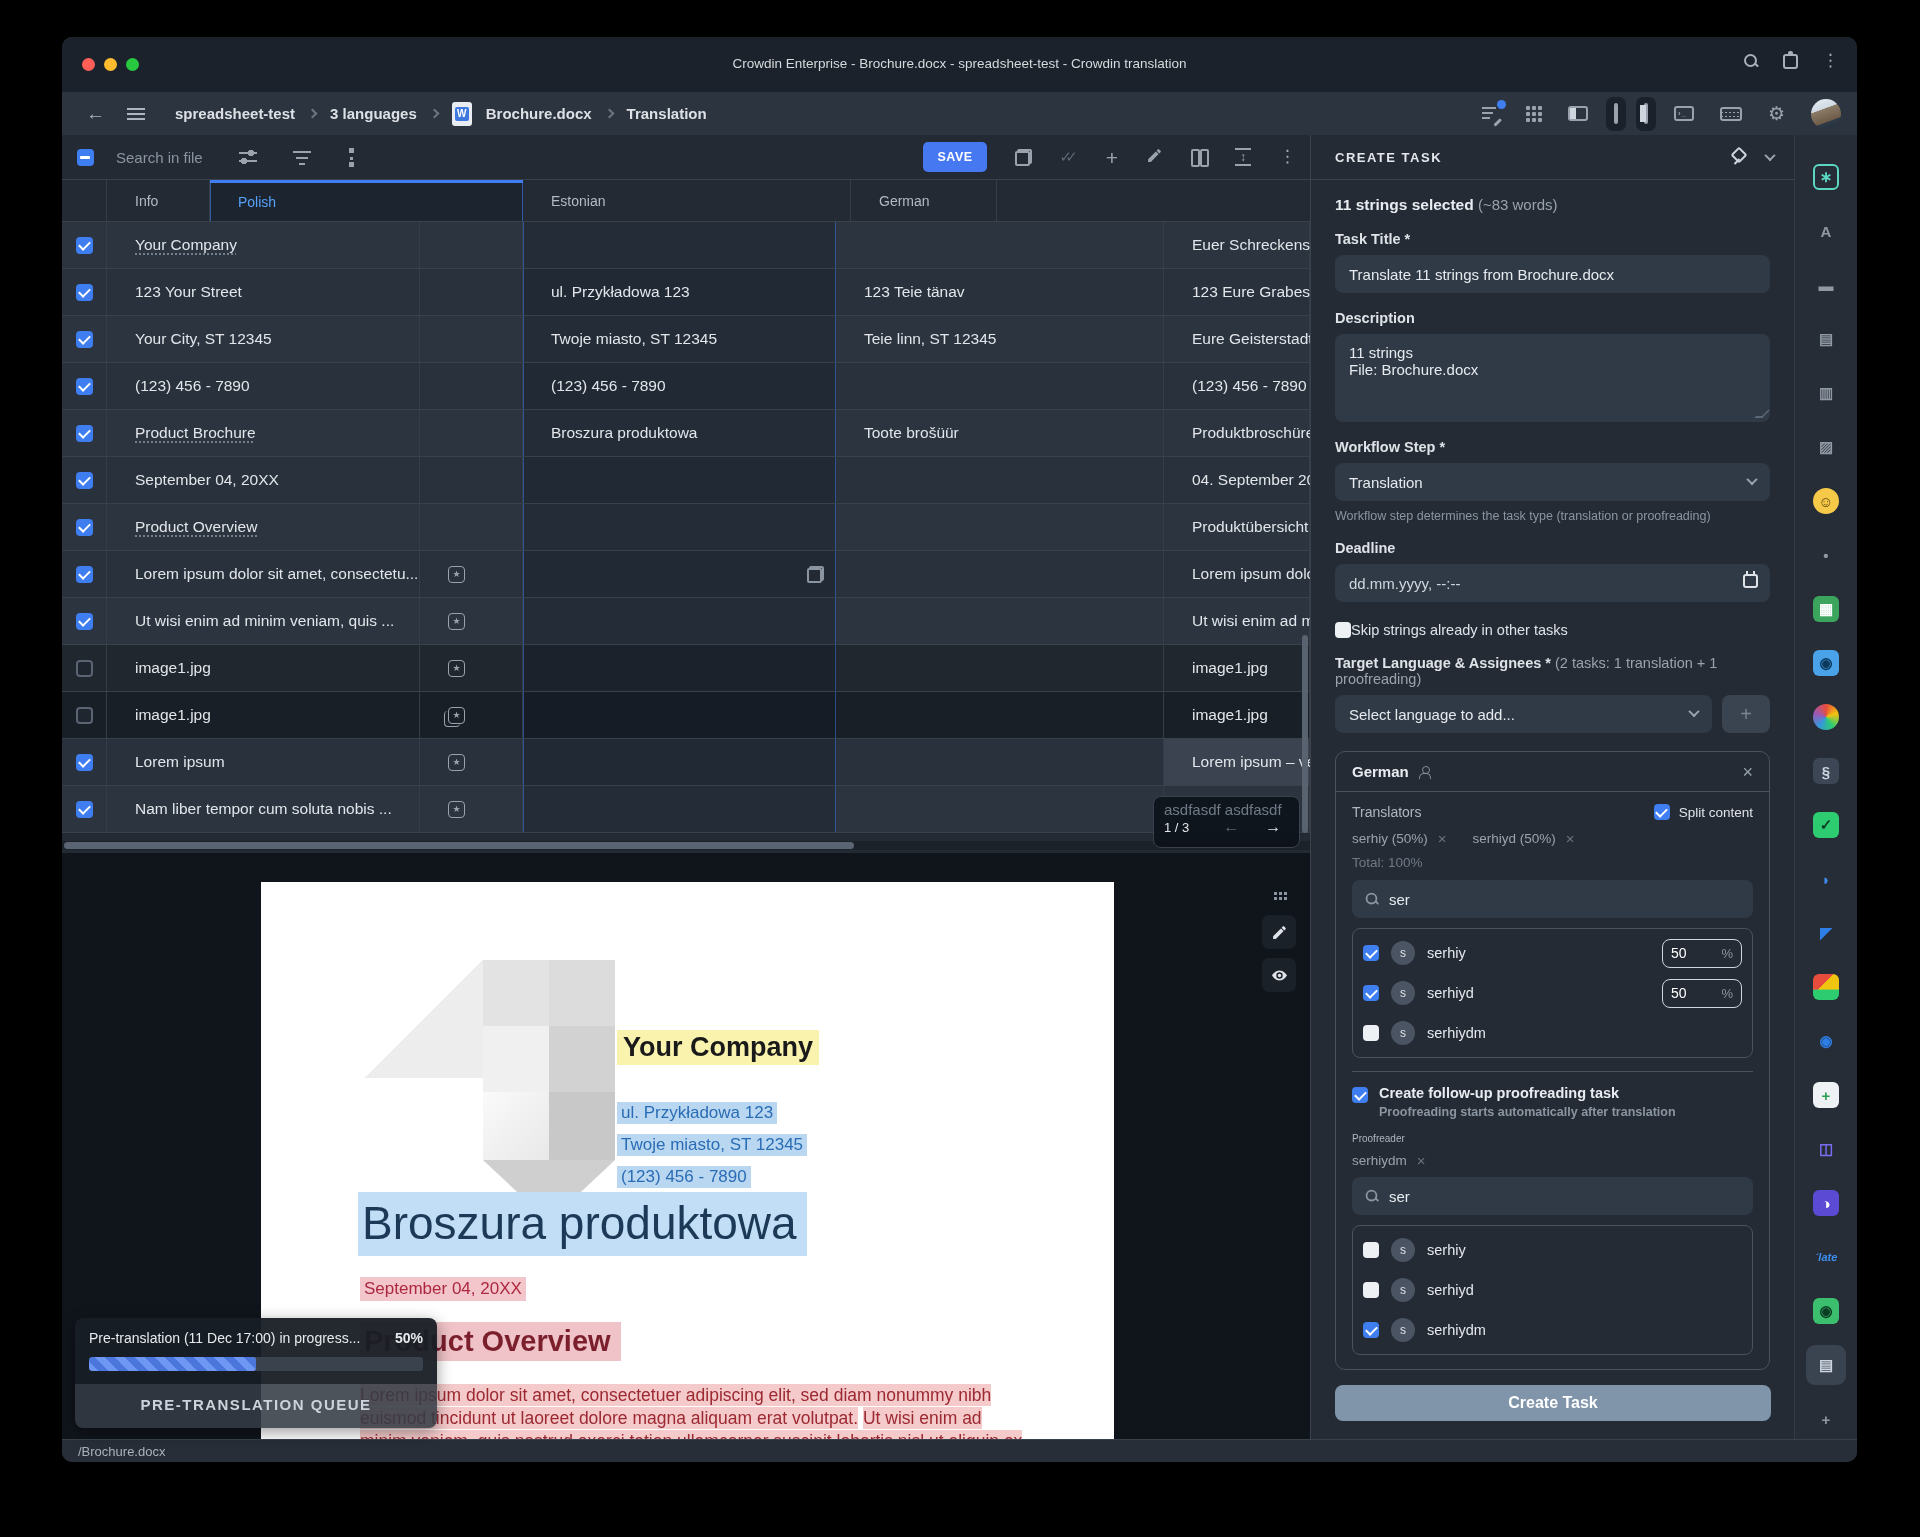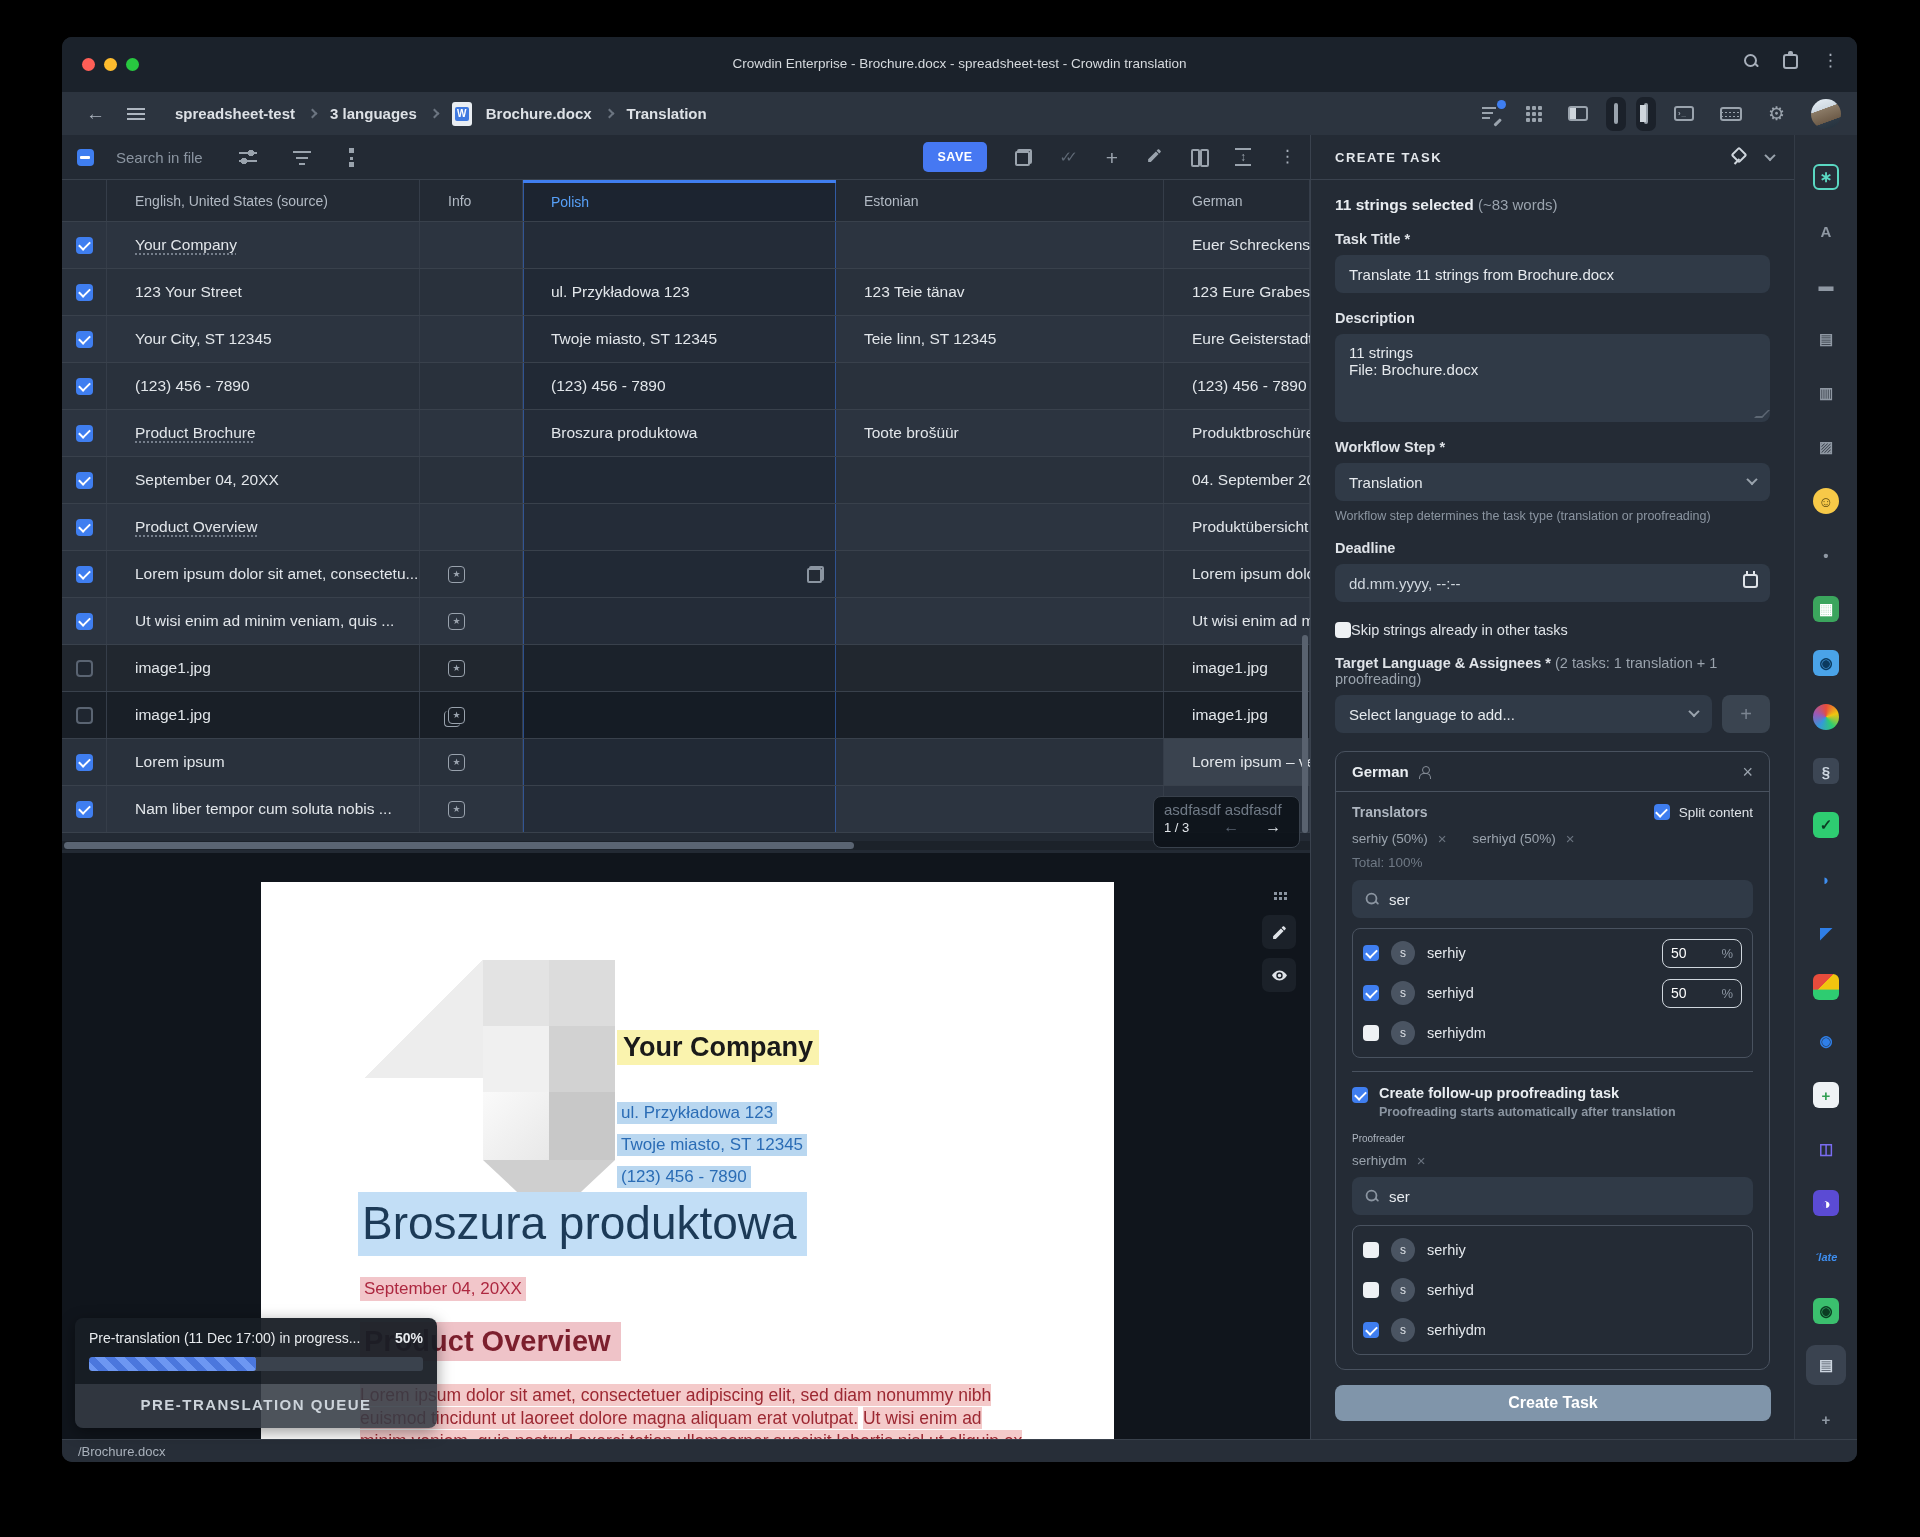--- a/index.html
+++ b/index.html
@@ -194,21 +194,21 @@
 
   .card { margin-top:18px; border:1px solid #49525f; border-radius:10px; }
   .card-head { height:40px; display:flex; align-items:center; padding:0 16px; border-bottom:1px solid #49525f; }
   .card-title { font-size:15px; font-weight:bold; color:#e9edf1; }
   .ic-person { margin-left:10px; width:12px; height:12px; position:relative; opacity:.7; }
   .ic-person::before { content:""; position:absolute; left:3px; top:0; width:6px; height:6px; border-radius:50%; border:1.5px solid #aeb6c0; }
   .ic-person::after { content:""; position:absolute; left:0; top:7px; width:10px; height:5px; border:1.5px solid #aeb6c0; border-bottom:none; border-radius:5px 5px 0 0; }
   .card-close { margin-left:auto; color:#9aa3ad; font-size:18px; line-height:1; }
   .card-body { padding:12px 16px 14px; }
   .row-between { display:flex; align-items:center; justify-content:space-between; }
-  .sublabel { font-size:14px; color:#aeb6c0;font-weight:bold; }
+  .sublabel { font-size:14px; color:#aeb6c0; }
   .split-row { display:flex; align-items:center; gap:9px; font-size:13.5px; color:#dfe3e8; }
   .split-row .cb, .check-row .cb { width:16px; height:16px; }
   .split-row .cb.on::after { left:4.5px; top:1.5px; }
   .chips { margin-top:10px; display:flex; gap:26px; flex-wrap:wrap; }
   .chip { display:flex; align-items:center; gap:10px; font-size:13.5px; color:#9aa3ad; }
   .chip .x { color:#6b7480; font-size:15px; }
   .total { margin-top:8px; font-size:13.5px; color:#6f7985; }
   .searchbox { margin-top:10px; height:38px; background:#303a47; border-radius:8px; display:flex; align-items:center; padding:0 12px; gap:10px; }
   .searchbox .ic-magnifier { color:#8b95a1; transform:scale(.9); }
   .searchbox input { background:transparent; border:none; color:#e6eaee; font-size:15px; width:100%; font-family:"Liberation Sans",sans-serif; outline:none; }
@@ -308,21 +308,20 @@
                 <path d="M3 17.2V21h3.8L17.8 10 14 6.2 3 17.2zM20.7 7.1c.4-.4.4-1 0-1.4l-2.4-2.4c-.4-.4-1-.4-1.4 0L15 5.2 18.8 9l1.9-1.9z"></path>
               </svg></span>
           <span class="ic-cols"></span>
           <span class="ic-vexp">↕</span>
           <span class="ic-kebab">⋮</span>
         </div>
       </div>
 
       <div class="thead">
         <div class="th col-check"></div>
-        <div class="th col-en">English, United States (source)</div>
         <div class="th col-info">Info</div>
         <div class="th col-pl">Polish</div>
         <div class="th col-et">Estonian</div>
         <div class="th col-de">German</div>
       </div>
 
       <div class="rows">
           <div class="trow shade-a">
             <div class="tcell col-check">
               <span class="cb on"></span>

